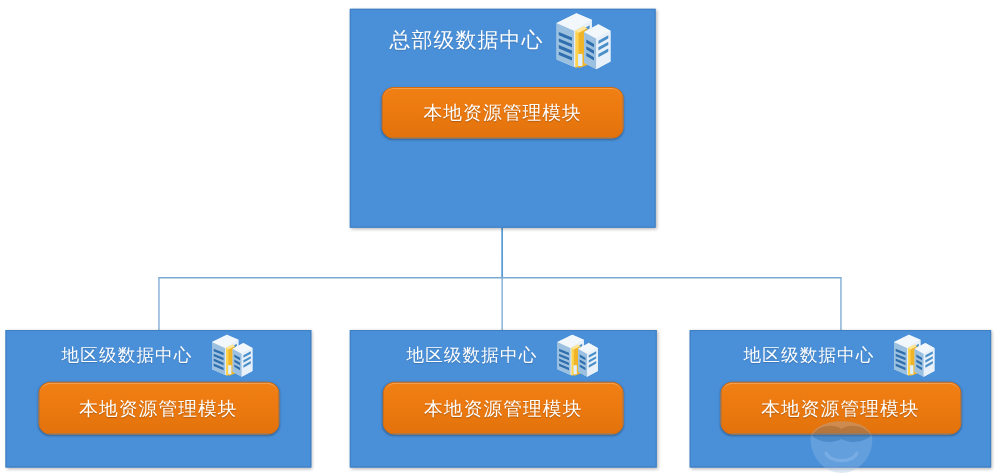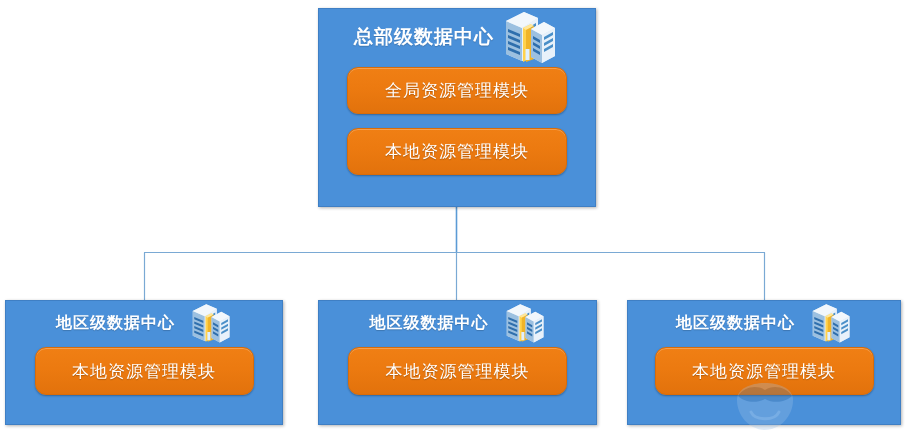--- a/index.html
+++ b/index.html
@@ -40,21 +40,21 @@
     border: 1px solid #3f7fc4;
     box-shadow: 1px 1px 3px rgba(0,0,0,0.30);
   }
 
   .dc-header {
     display: flex;
     align-items: center;
     justify-content: center;
     gap: 6px;
     color: #ffffff;
-    font-weight: bold;
+    font-weight: normal;
     white-space: nowrap;
     letter-spacing: 1px;
     text-shadow: 0 1px 1px rgba(0,0,0,0.18);
   }
 
   
   #box-hq {
     left: 318px;
     top: 8px;
     width: 278px;
@@ -194,23 +194,20 @@
             <g fill="#4a8fc8">
               <polygon points="44,28 53,23 53,26 44,31"></polygon>
               <polygon points="44,34 53,29 53,32 44,37"></polygon>
               <polygon points="44,40 53,35 53,38 44,43"></polygon>
             </g>
           </g>
         </svg>
       </span>
     </div>
 
-    <div class="module-pill first">
-      <span>全局资源管理模块</span>
-    </div>
     <div class="module-pill second">
       <span>本地资源管理模块</span>
     </div>
   </div>
 
   <div id="box-region-1" class="dc-box regional">
     <div class="dc-header">
       <span>地区级数据中心</span>
       <span class="building-icon">
         <svg width="44" height="42" viewBox="0 0 58 56" xmlns="http://www.w3.org/2000/svg">

